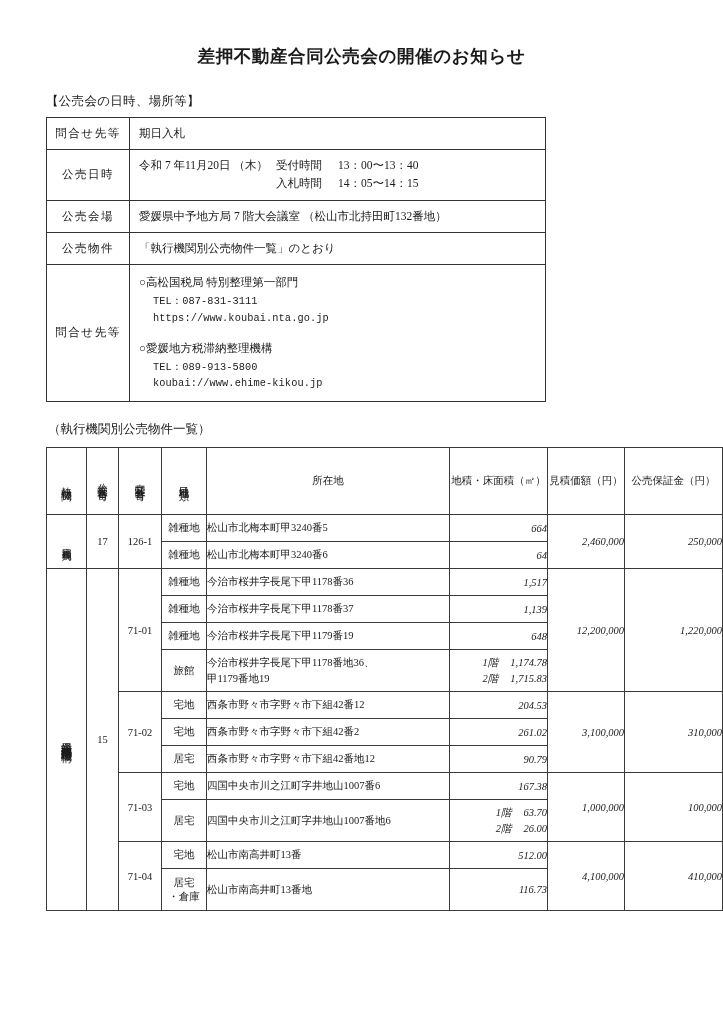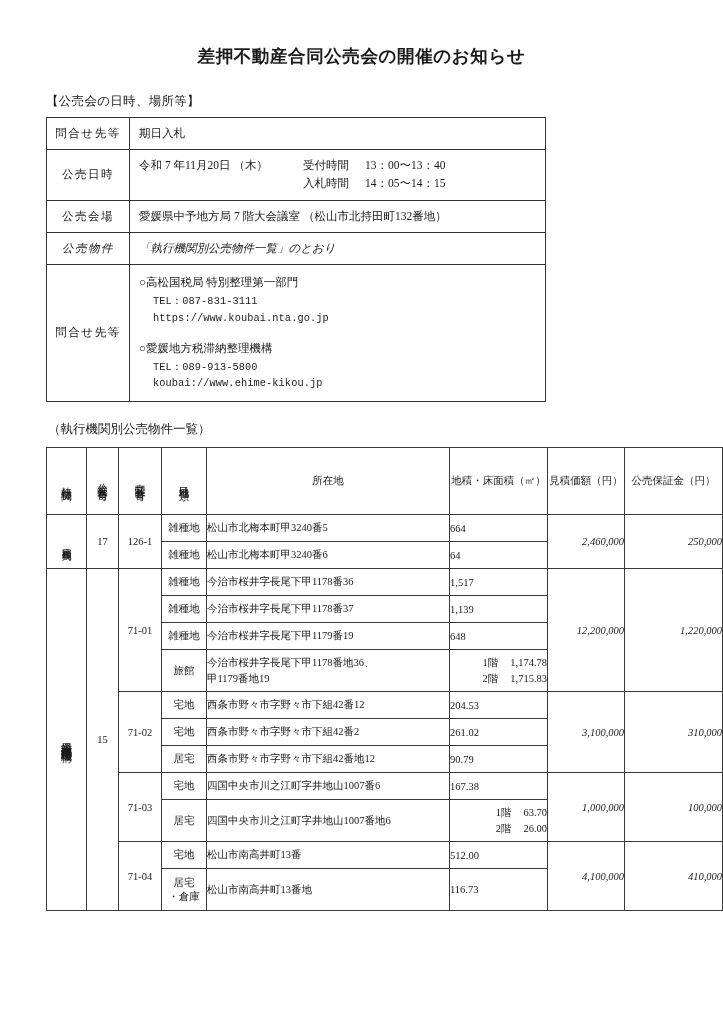--- a/index.html
+++ b/index.html
@@ -74,26 +74,26 @@
     line-height: 1.3;
   }
   table.info td.value {
     padding: 7px 4px 7px 9px;
     line-height: 1.5;
   }
   .rowa { height: 30px; }
   .rowb { height: 44px; }
   .rowc { height: 28px; }
   .rowd { height: 26px; }
-  .rowe { height: 28px; font-style: italic; }
+  .rowe { height: 28px; }
   .rowf { height: 100px; }
 
   .dt-line { display: flex; }
   .dt-date { white-space: nowrap; }
-  .dt-times { margin-left: 35px; }
+  .dt-times { margin-left: 8px; }
   .dt-times div { white-space: nowrap; line-height: 1.55; }
   .dt-times .tl { display: inline-block; width: 62px; }
 
   .contact-block { line-height: 1.55; padding: 2px 0; }
   .contact-block .org { margin-bottom: 1px; }
   .contact-block .sub {
     padding-left: 14px;
     font-family: "Liberation Mono", "DejaVu Sans Mono", monospace;
     font-size: 10.3px;
     letter-spacing: 0.1px;
@@ -161,22 +161,23 @@
     line-height: 1.25;
     padding: 3px 2px;
     margin-left: 40px;
   }
   .addr-cell {
     text-align: left;
     padding: 4px 3px 4px 6px;
     line-height: 1.45;
   }
   .area-cell {
-    text-align: left;
+    text-align: right;
     padding: 4px 7px 4px 3px;
+    font-style: italic;
   }
   .area-cell .floor-row {
     display: flex;
     justify-content: flex-end;
     line-height: 1.5;
   }
   .area-cell .floor-lbl {
     margin-right: 12px;
   }
   .money-cell {

